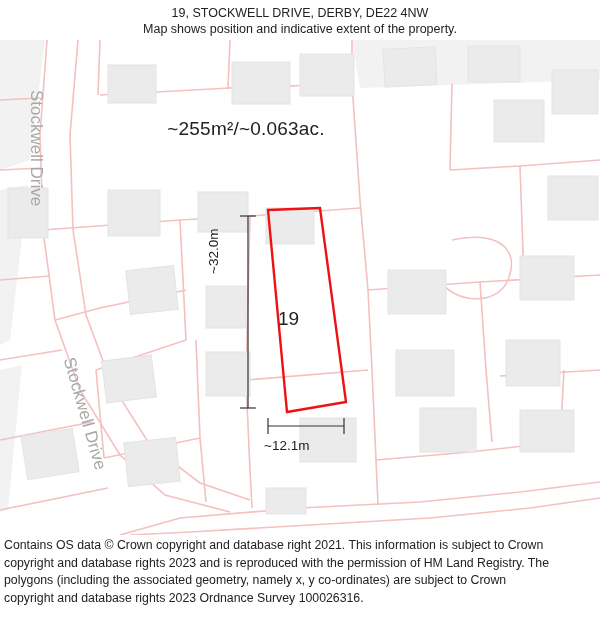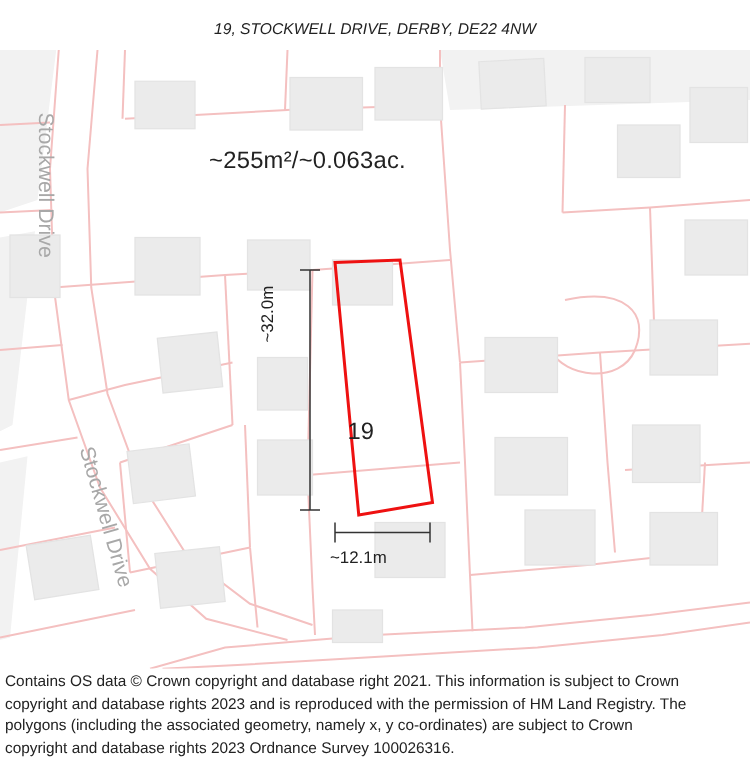--- a/index.html
+++ b/index.html
@@ -13,23 +13,22 @@
     background: #ffffff;
     color: #222222;
     overflow: hidden;
   }
   .page {
     position: relative;
     width: 600px;
     height: 625px;
   }
   .header {
-    padding-top: 15px;
+    padding-top: 5px;
     text-align: center;
-    font-style: italic;
   }
   .header .title {
     font-size: 12.5px;
     color: #222222;
     line-height: 16px;
   }
   .header .subtitle {
     font-size: 12.5px;
     color: #222222;
     line-height: 16px;
@@ -55,21 +54,20 @@
     font-size: 19px;
     color: #222222;
     letter-spacing: 0.2px;
   }
   .plot-number {
     position: absolute;
     left: 278px;
     top: 268px;
     font-size: 19px;
     color: #222222;
-    margin-top: 27px;
   }
   .dim-vertical {
     position: absolute;
     left: 206px;
     top: 234px;
     font-size: 13.5px;
     color: #222222;
     transform: rotate(-90deg);
     transform-origin: left top;
     white-space: nowrap;
@@ -114,20 +112,21 @@
     color: #222222;
   }
 </style>
 </head>
 <body>
 
 <div class="page">
 
   <div class="header">
     <div class="title">19, STOCKWELL DRIVE, DERBY, DE22 4NW</div>
+    <div class="subtitle">Map shows position and indicative extent of the property.</div>
   </div>
 
   <div class="map-wrap">
     <svg class="map-svg" width="600" height="495" viewBox="0 0 600 495">
 
       <rect x="0" y="0" width="600" height="495" fill="#ffffff"></rect>
 
       <g fill="#f2f2f2" stroke="none">
         <polygon points="0,0 45,0 30,120 0,130"></polygon>
         <polygon points="0,150 28,145 10,300 0,305"></polygon>

